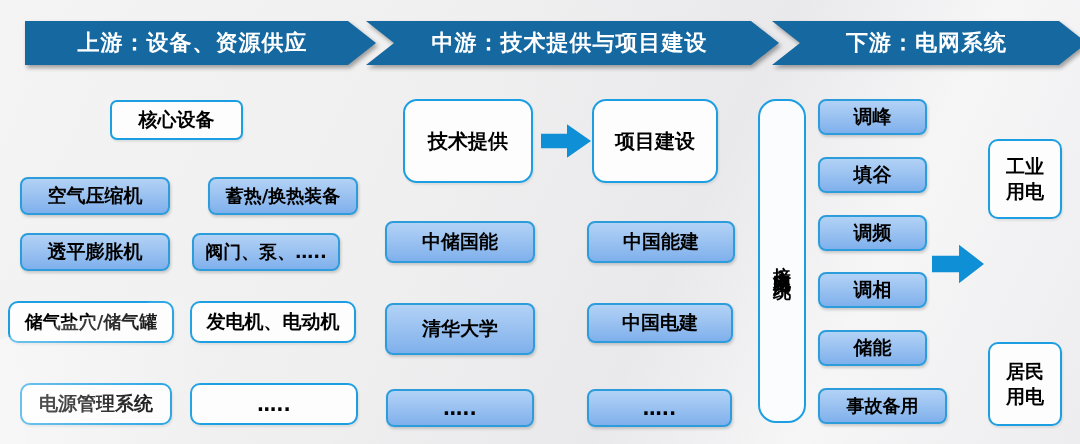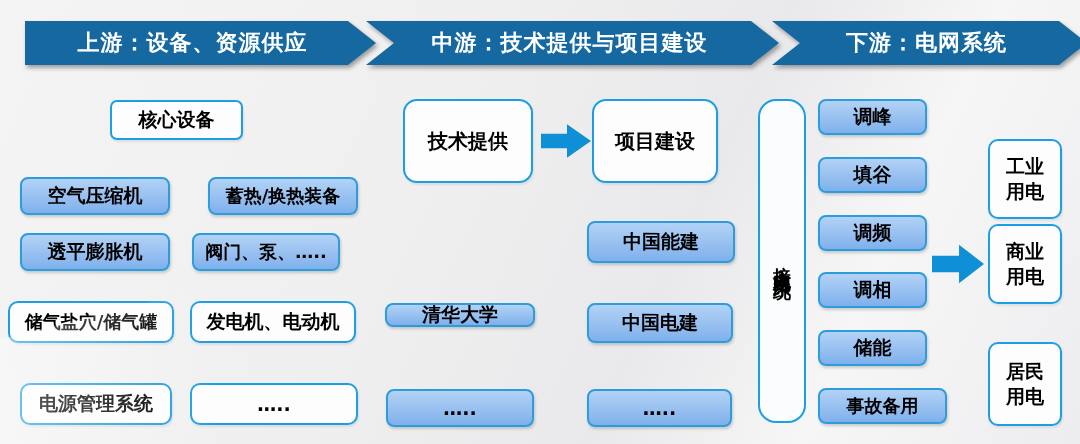--- a/index.html
+++ b/index.html
@@ -98,34 +98,34 @@
 
   <div class="wbox" style="left:8px;top:301px;width:166px;height:42px;font-size:18px;">储气盐穴/储气罐</div>
   <div class="wbox" style="left:190px;top:301px;width:166px;height:42px;">发电机、电动机</div>
   <div class="wbox" style="left:20px;top:383px;width:152px;height:42px;">电源管理系统</div>
   <div class="wbox" style="left:190px;top:383px;width:168px;height:42px;">…..</div>
 
   <div class="wbox big" style="left:403px;top:99px;width:130px;height:84px;">技术提供</div>
   <div class="arrow" style="left:541px;top:121px;width:50px;height:40px;"></div>
   <div class="wbox big" style="left:592px;top:99px;width:126px;height:84px;">项目建设</div>
 
+  <div class="bbox" style="left:385px;top:221px;width:150px;height:42px;">中储国能</div>
   <div class="bbox" style="left:587px;top:221px;width:148px;height:42px;text-align:right;">中国能建</div>
-  <div class="bbox" style="left:385px;top:303px;width:150px;height:24px;">清华大学</div>
+  <div class="bbox" style="left:385px;top:303px;width:150px;height:52px;">清华大学</div>
   <div class="bbox" style="left:587px;top:303px;width:146px;height:40px;">中国电建</div>
   <div class="bbox" style="left:386px;top:389px;width:148px;height:38px;">…..</div>
   <div class="bbox" style="left:587px;top:389px;width:145px;height:38px;">…..</div>
 
   <div class="vbox" style="left:758px;top:99px;width:48px;height:324px;">接入电网系统</div>
 
   <div class="bbox" style="left:818px;top:99px;width:109px;height:36px;">调峰</div>
   <div class="bbox" style="left:818px;top:157px;width:109px;height:36px;">填谷</div>
   <div class="bbox" style="left:818px;top:215px;width:109px;height:36px;">调频</div>
   <div class="bbox" style="left:818px;top:272px;width:109px;height:36px;">调相</div>
   <div class="bbox" style="left:818px;top:330px;width:109px;height:36px;">储能</div>
   <div class="bbox" style="left:818px;top:388px;width:129px;height:36px;font-size:18px;">事故备用</div>
 
   <div class="arrow" style="left:932px;top:241px;width:52px;height:46px;"></div>
 
   <div class="wbox consumer" style="left:988px;top:99px;width:74px;height:80px;padding:0 12px;margin-top:40px;">工业用电</div>
-  <div class="wbox consumer" style="left:988px;top:224px;width:74px;height:80px;padding:0 12px;">商业用电</div>
   <div class="wbox consumer" style="left:988px;top:342px;width:74px;height:84px;padding:0 12px;">居民用电</div>
 
 </div>
 
 </body></html>

